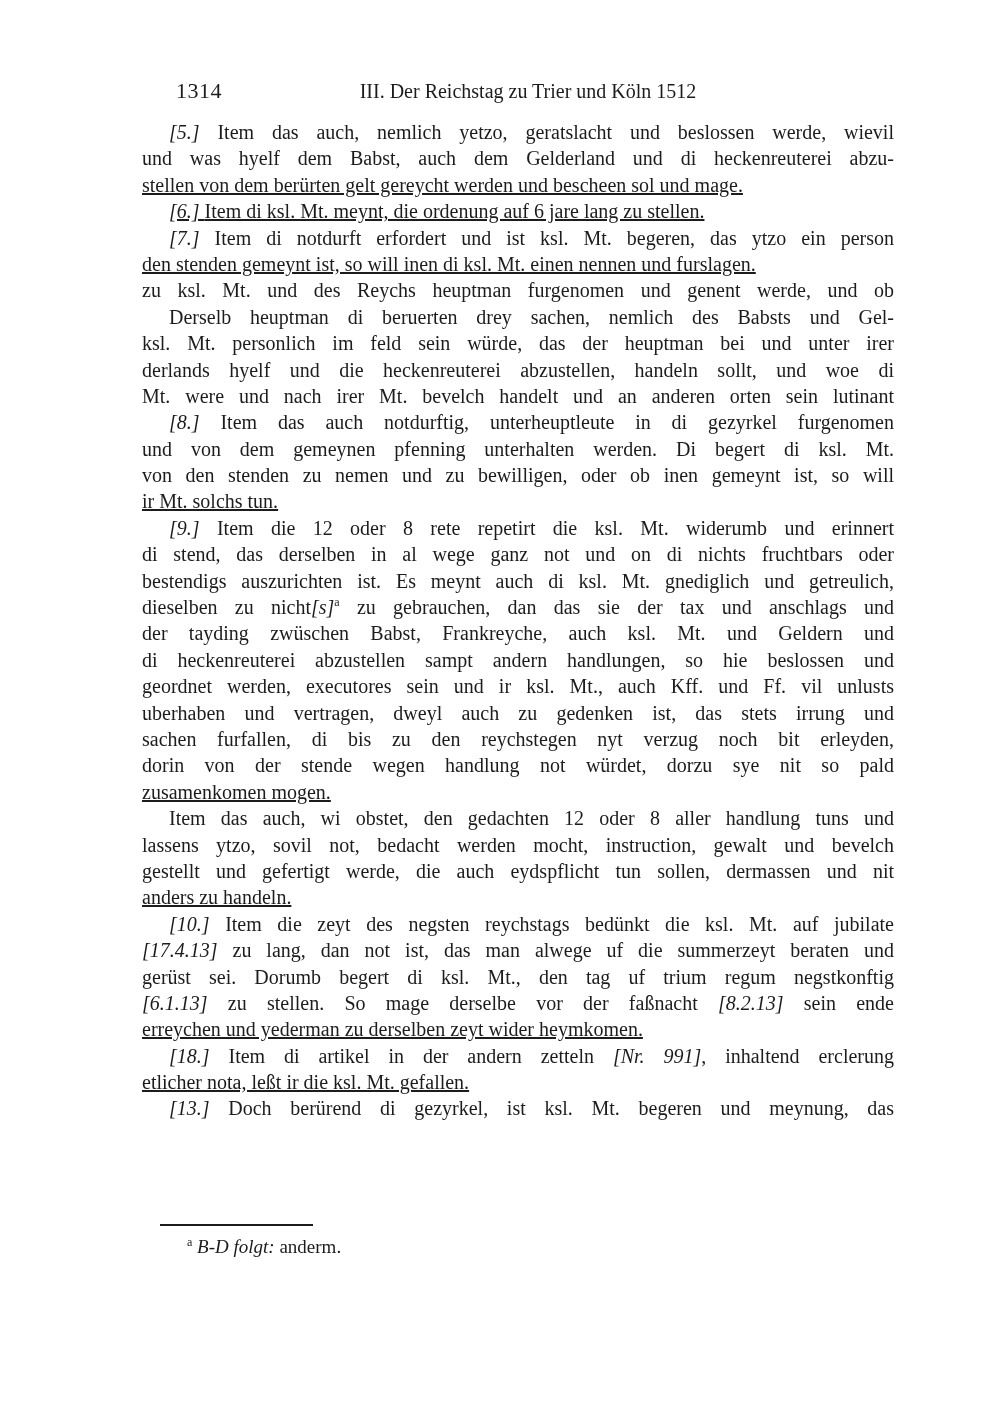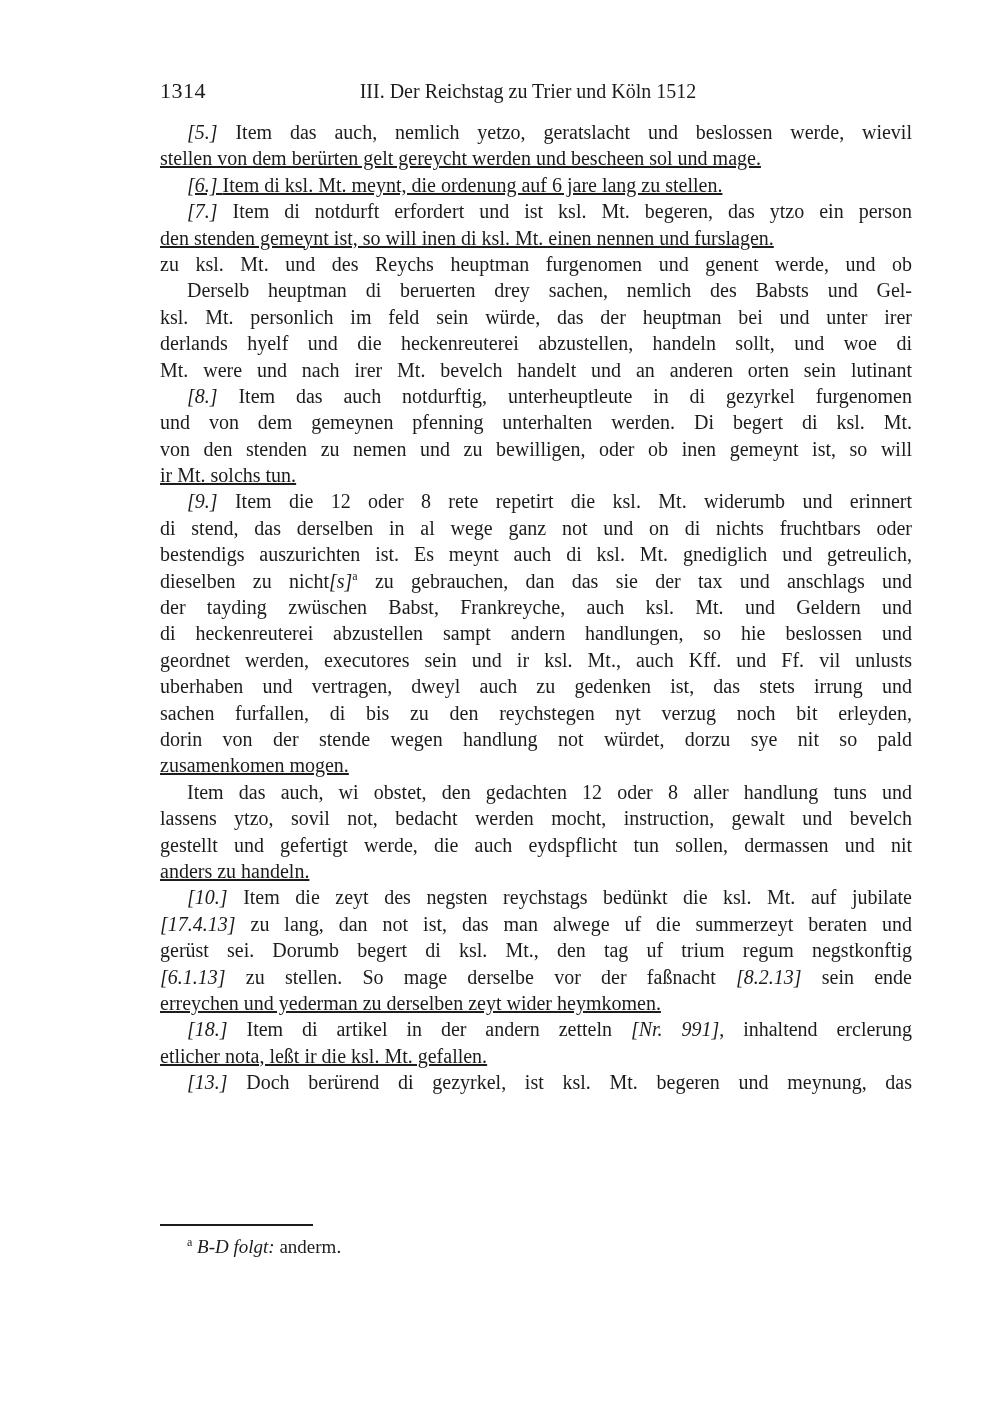--- a/index.html
+++ b/index.html
@@ -11,36 +11,36 @@
     position: relative;
     width: 1004px;
     height: 1418px;
     background: #ffffff;
     color: #1c1c1c;
     font-family: "Liberation Serif", serif;
     overflow: hidden;
   }
   .page-number {
     position: absolute;
-    left: 160px;
+    left: 176px;
     top: 78px;
     font-size: 22px;
     letter-spacing: 0.5px;
   }
   .running-header {
     position: absolute;
     left: 153px;
     top: 80px;
     width: 750px;
     text-align: center;
     font-size: 20px;
   }
   .body-text {
     position: absolute;
-    left: 160px;
+    left: 142px;
     top: 119px;
     width: 752px;
     font-size: 20px;
   }
   .line {
     height: 26.4px;
     line-height: 26.4px;
     text-align: justify;
     text-align-last: justify;
     white-space: normal;
@@ -79,20 +79,21 @@
   }
 </style>
 </head>
 <body>
 
 <div class="page">
   <div class="page-number">1314</div>
   <div class="running-header">III. Der Reichstag zu Trier und Köln 1512</div>
   <div class="body-text">
       <div class="line indent"><span class="it">[5.] </span><span>Item das auch, nemlich yetzo, geratslacht und beslossen werde, wievil</span></div>
+      <div class="line"><span>und was hyelf dem Babst, auch dem Gelderland und di heckenreuterei abzu-</span></div>
       <div class="line last"><span>stellen von dem berürten gelt gereycht werden und bescheen sol und mage.</span></div>
       <div class="line indent last"><span class="it">[6.] </span><span>Item di ksl. Mt. meynt, die ordenung auf 6 jare lang zu stellen.</span></div>
       <div class="line indent"><span class="it">[7.] </span><span>Item di notdurft erfordert und ist ksl. Mt. begeren, das ytzo ein person</span></div>
       <div class="line last"><span>den stenden gemeynt ist, so will inen di ksl. Mt. einen nennen und furslagen.</span></div>
       <div class="line"><span>zu ksl. Mt. und des Reychs heuptman furgenomen und genent werde, und ob</span></div>
       <div class="line indent"><span>Derselb heuptman di beruerten drey sachen, nemlich des Babsts und Gel-</span></div>
       <div class="line"><span>ksl. Mt. personlich im feld sein würde, das der heuptman bei und unter irer</span></div>
       <div class="line"><span>derlands hyelf und die heckenreuterei abzustellen, handeln sollt, und woe di</span></div>
       <div class="line"><span>Mt. were und nach irer Mt. bevelch handelt und an anderen orten sein lutinant</span></div>
       <div class="line indent"><span class="it">[8.] </span><span>Item das auch notdurftig, unterheuptleute in di gezyrkel furgenomen</span></div>

